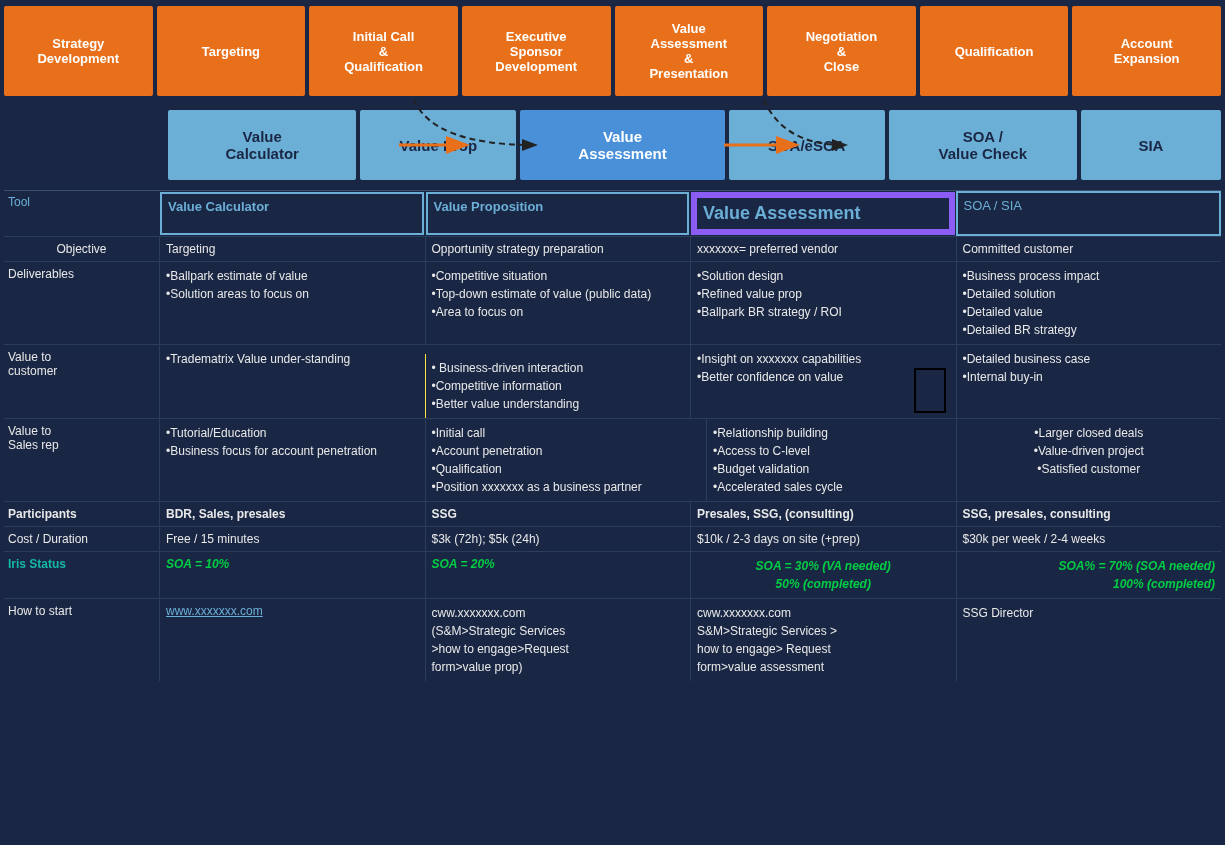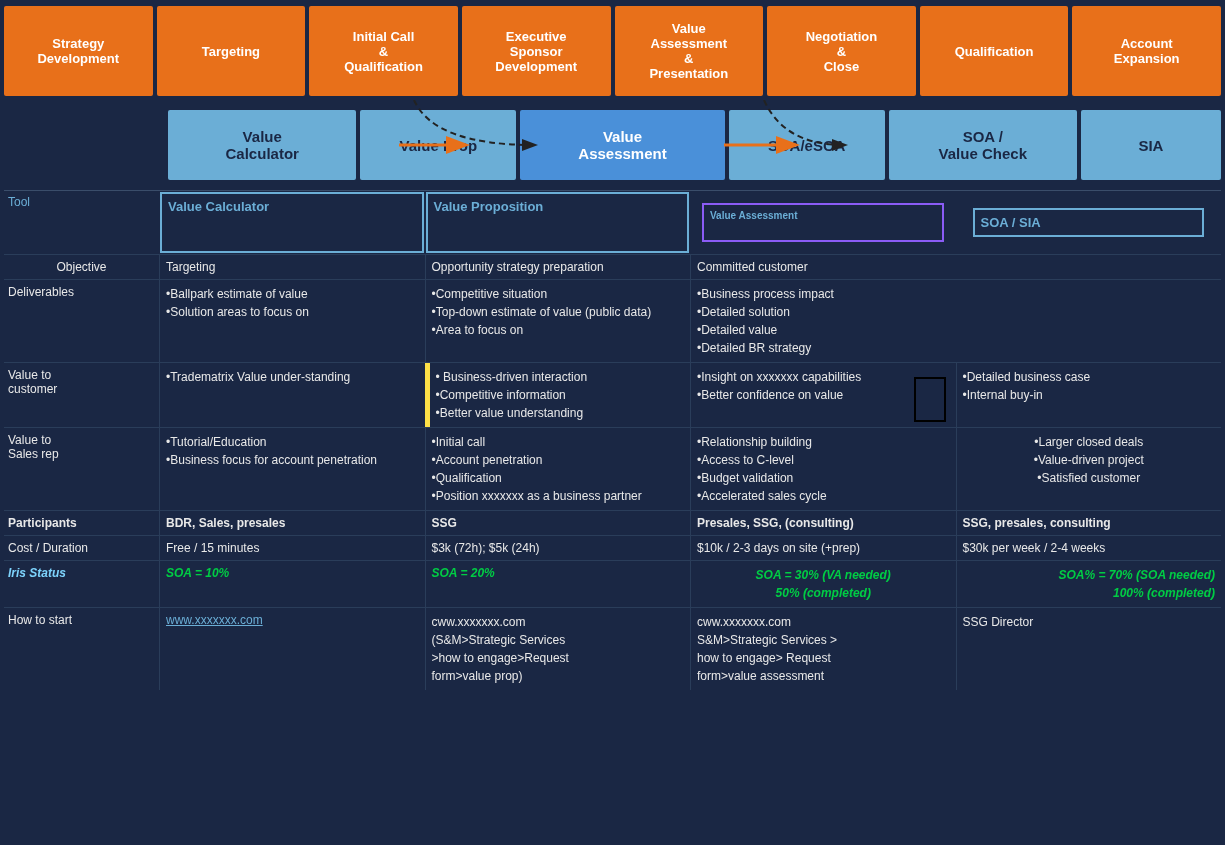--- a/index.html
+++ b/index.html
@@ -106,76 +106,78 @@
       <div class="tool-box small" style="flex:0.8;">SIA</div>
     </div>
   </div>
 
   <div style="margin: 0 4px;">
 
     <div style="display:grid; grid-template-columns: 155px 1fr 1fr 1fr 1fr; border-top: 1px solid #3a4d6a;">
       <div style="color:#6baed6; font-size:12px; padding:4px 4px;">Tool</div>
       <div style="border:2px solid #6baed6; color:#6baed6; font-size:13px; font-weight:bold; padding:5px 6px; margin:1px;">Value Calculator</div>
       <div style="border:2px solid #6baed6; color:#6baed6; font-size:13px; font-weight:bold; padding:5px 6px; margin:1px;">Value Proposition</div>
-      <div style="border:2px solid #8b5cf6; color:#6baed6; font-size:10px; font-weight:bold; padding:5px 6px; margin:12px;">Value Assessment</div>
-      <div style="border:2px solid #6baed6; color:#6baed6; font-size:13px; font-weight:bold; padding:5px 6px; margin:17px;">SOA / SIA</div>
+      <div style="border:6px solid #8b5cf6; color:#6baed6; font-size:18px; font-weight:bold; padding:5px 6px; margin:1px;">Value Assessment</div>
+      <div style="border:2px solid #6baed6; color:#6baed6; font-size:13px; font-weight:normal; padding:5px 6px; margin:0;">SOA / SIA</div>
     </div>
 
     <div style="display:grid; grid-template-columns: 155px 1fr 1fr 1fr 1fr; border-top:1px solid #2a3d5a;">
       <div style="padding:5px 4px; color:#e8e8e8;text-align:center;">Objective</div>
       <div style="padding:5px 6px; border-left:1px solid #2a3d5a;">Targeting</div>
       <div style="padding:5px 6px; border-left:1px solid #2a3d5a;">Opportunity strategy preparation</div>
+      <div style="padding:5px 6px; border-left:1px solid #2a3d5a;">xxxxxxx= preferred vendor</div>
       <div style="padding:5px 6px; border-left:1px solid #2a3d5a;">Committed customer</div>
     </div>
 
     <div style="display:grid; grid-template-columns: 155px 1fr 1fr 1fr 1fr; border-top:1px solid #2a3d5a;">
       <div style="padding:5px 4px; color:#e8e8e8;">Deliverables</div>
       <div style="padding:5px 6px; border-left:1px solid #2a3d5a; line-height:1.5;">•Ballpark estimate of value<br>•Solution areas to focus on</div>
       <div style="padding:5px 6px; border-left:1px solid #2a3d5a; line-height:1.5;">•Competitive situation<br>•Top-down estimate of value (public data)<br>•Area to focus on</div>
+      <div style="padding:5px 6px; border-left:1px solid #2a3d5a; line-height:1.5;">•Solution design<br>•Refined value prop<br>•Ballpark BR strategy / ROI</div>
       <div style="padding:5px 6px; border-left:1px solid #2a3d5a; line-height:1.5;">•Business process impact<br>•Detailed solution<br>•Detailed value<br>•Detailed BR strategy</div>
     </div>
 
     <div style="display:grid; grid-template-columns: 155px 1fr 1fr 1fr 1fr; border-top:1px solid #2a3d5a;">
       <div style="padding:5px 4px; color:#e8e8e8;">Value to<br> customer</div>
       <div style="padding:5px 6px; border-left:1px solid #2a3d5a; line-height:1.5;">•Tradematrix Value under-standing</div>
-      <div style="padding:5px 6px; border-left:5px solid #fde047; line-height:1.5;">• Business-driven interaction<br>•Competitive information<br>•Better value understanding</div>
+      <div style="padding:5px 6px; border-left:1px solid #fde047; line-height:1.5;margin-top:9px;">• Business-driven interaction<br>•Competitive information<br>•Better value understanding</div>
       <div style="padding:5px 6px; border-left:1px solid #2a3d5a; line-height:1.5; position:relative;">
         •Insight on xxxxxxx capabilities<br>•Better confidence on value
         
         <div style="position:absolute; right:10px; bottom:5px; width:32px; height:45px; border:2px solid #000; background:transparent;"></div>
       </div>
       <div style="padding:5px 6px; border-left:1px solid #2a3d5a; line-height:1.5;">•Detailed business case<br>•Internal buy-in</div>
     </div>
 
     <div style="display:grid; grid-template-columns: 155px 1fr 1fr 1fr 1fr; border-top:1px solid #2a3d5a;">
       <div style="padding:5px 4px; color:#e8e8e8;">Value to<br>Sales rep</div>
       <div style="padding:5px 6px; border-left:1px solid #2a3d5a; line-height:1.5;">•Tutorial/Education<br>•Business focus for account penetration</div>
       <div style="padding:5px 6px; border-left:1px solid #2a3d5a; line-height:1.5;">•Initial call<br>•Account penetration<br>•Qualification<br>•Position xxxxxxx as a business partner</div>
-      <div style="padding:5px 6px; border-left:1px solid #2a3d5a; line-height:1.5;">•Relationship building<br>•Access to C-level<br>•Budget validation<br>•Accelerated sales cycle</div>
+      <div style="padding:5px 6px; border-left:1px solid #2a3d5a; line-height:1.5;margin-left:16px;">•Relationship building<br>•Access to C-level<br>•Budget validation<br>•Accelerated sales cycle</div>
       <div style="padding:5px 6px; border-left:1px solid #2a3d5a; line-height:1.5;text-align:center;">•Larger closed deals<br>•Value-driven project<br>•Satisfied customer</div>
     </div>
 
     <div style="display:grid; grid-template-columns: 155px 1fr 1fr 1fr 1fr; border-top:1px solid #2a3d5a;font-weight:bold;">
       <div style="padding:5px 4px; color:#e8e8e8;">Participants</div>
       <div style="padding:5px 6px; border-left:1px solid #2a3d5a;">BDR, Sales, presales</div>
       <div style="padding:5px 6px; border-left:1px solid #2a3d5a;">SSG</div>
       <div style="padding:5px 6px; border-left:1px solid #2a3d5a;">Presales, SSG, (consulting)</div>
       <div style="padding:5px 6px; border-left:1px solid #2a3d5a;">SSG, presales, consulting</div>
     </div>
 
     <div style="display:grid; grid-template-columns: 155px 1fr 1fr 1fr 1fr; border-top:1px solid #2a3d5a;">
       <div style="padding:5px 4px; color:#e8e8e8;">Cost / Duration</div>
       <div style="padding:5px 6px; border-left:1px solid #2a3d5a;">Free / 15 minutes</div>
       <div style="padding:5px 6px; border-left:1px solid #2a3d5a;">$3k (72h);  $5k (24h)</div>
       <div style="padding:5px 6px; border-left:1px solid #2a3d5a;">$10k / 2-3 days on site (+prep)</div>
       <div style="padding:5px 6px; border-left:1px solid #2a3d5a;">$30k per week / 2-4 weeks</div>
     </div>
 
     <div style="display:grid; grid-template-columns: 155px 1fr 1fr 1fr 1fr; border-top:1px solid #2a3d5a;">
-      <div style="padding:5px 4px; color:#7dd3fc; font-style:italic; font-weight:bold;">Iris Status</div>
+      <div style="padding:5px 4px; color:#14b8a6; font-weight:bold;">Iris Status</div>
       <div style="padding:5px 6px; border-left:1px solid #2a3d5a; color:#00cc44; font-style:italic; font-weight:bold;">SOA = 10%</div>
       <div style="padding:5px 6px; border-left:1px solid #2a3d5a; color:#00cc44; font-style:italic; font-weight:bold;">SOA = 20%</div>
       <div style="padding:5px 6px; border-left:1px solid #2a3d5a; color:#00cc44; font-style:italic; font-weight:bold; line-height:1.5; text-align:center;">SOA = 30% (VA needed)<br>50% (completed)</div>
       <div style="padding:5px 6px; border-left:1px solid #2a3d5a; color:#00cc44; font-style:italic; font-weight:bold; line-height:1.5; text-align:right;">SOA% = 70% (SOA needed)<br>100% (completed)</div>
     </div>
 
     <div style="display:grid; grid-template-columns: 155px 1fr 1fr 1fr 1fr; border-top:1px solid #2a3d5a;">
       <div style="padding:5px 4px; color:#e8e8e8;">How to start</div>
       <div style="padding:5px 6px; border-left:1px solid #2a3d5a; color:#6baed6; text-decoration:underline; cursor:pointer;">www.xxxxxxx.com</div>
       <div style="padding:5px 6px; border-left:1px solid #2a3d5a; line-height:1.5;">cww.xxxxxxx.com<br>(S&amp;M&gt;Strategic Services<br>&gt;how to engage&gt;Request<br>form&gt;value prop)</div>

